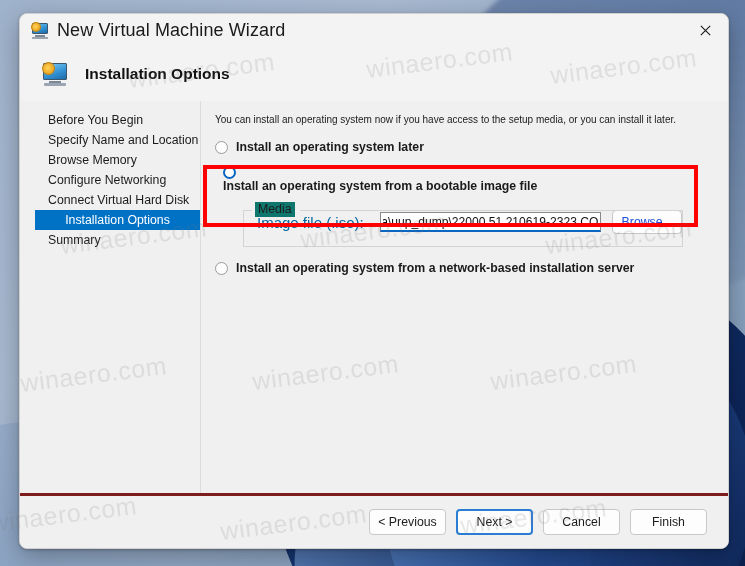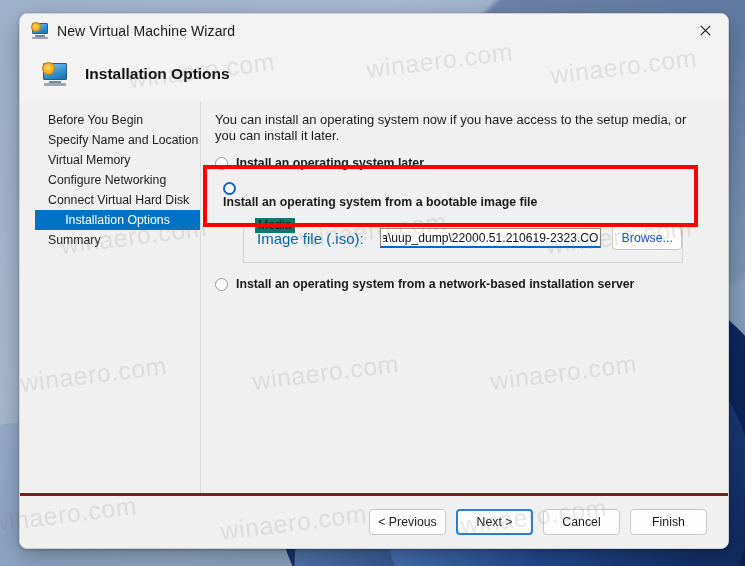--- a/index.html
+++ b/index.html
@@ -116,21 +116,21 @@
   }
   .mon-badge {
     position: absolute;
     left: 1px; top: 0px;
     width: 8px; height: 8px;
     background: radial-gradient(circle at 45% 45%, #ffd55a 0%, #f0a720 65%, #d98600 100%);
     border-radius: 50%;
     box-shadow: 0 0 0 1px #c98300;
   }
   #title-text {
-    font-size: 14px;
+    font-size: 18px;
     color: #1a1a1a;
     letter-spacing: .1px;
   }
   #close-button {
     position: absolute;
     right: 0; top: 0;
     width: 45px; height: 33px;
     display: flex;
     align-items: center;
     justify-content: center;
@@ -226,21 +226,21 @@
   
   #main {
     flex: 1;
     position: relative;
     border-left: 1px solid #dcdcdc;
     padding: 8px 18px 0 10px;
     box-sizing: border-box;
     min-width: 0;
   }
   #intro-text {
-    font-size: 13px;
+    font-size: 10px;
     color: #1b1b1b;
     line-height: 16px;
     margin: 3px 4px 0 4px;
   }
 
   .radio-row {
     display: flex;
     align-items: flex-start;
     margin-top: 12px;
     padding-left: 4px;
@@ -432,21 +432,21 @@
         <span class="hbadge"></span>
       </div>
       <span id="header-title">Installation Options</span>
     </div>
 
     <div id="body">
 
       <div id="sidebar">
         <div class="side-item">Before You Begin</div>
         <div class="side-item">Specify Name and Location</div>
-        <div class="side-item">Virtual Memory</div>
+        <div class="side-item">Browse Memory</div>
         <div class="side-item">Configure Networking</div>
         <div class="side-item">Connect Virtual Hard Disk</div>
         <div class="side-item selected">Installation Options</div>
         <div class="side-item">Summary</div>
       </div>
 
       <div id="main">
 
         <div id="intro-text">You can install an operating system now if you have access to the setup media, or you can install it later.</div>
 

